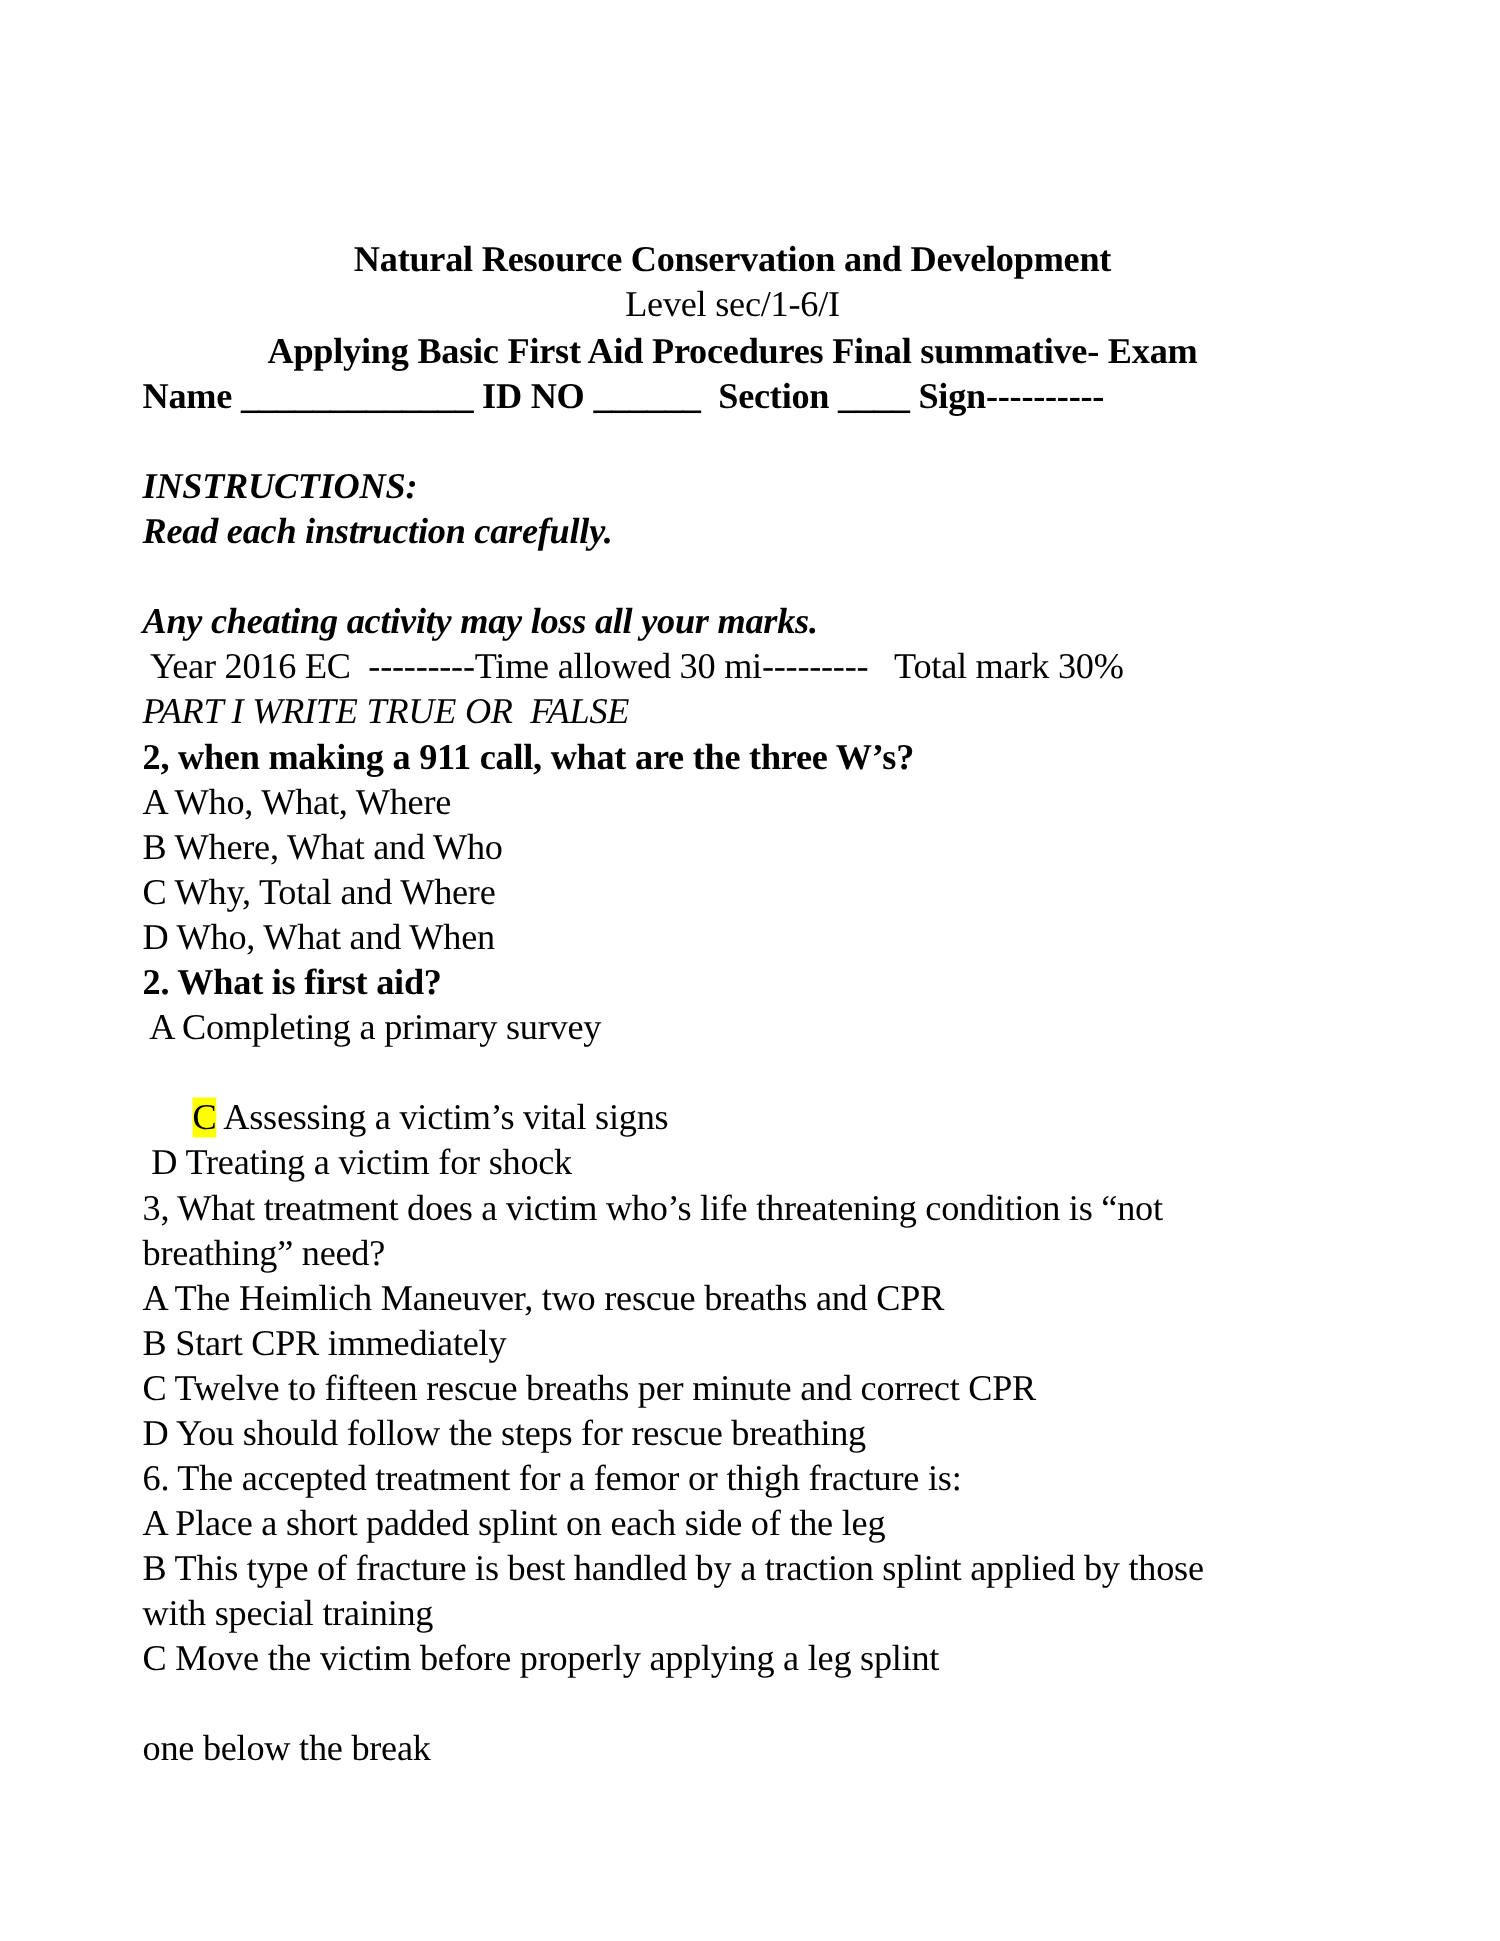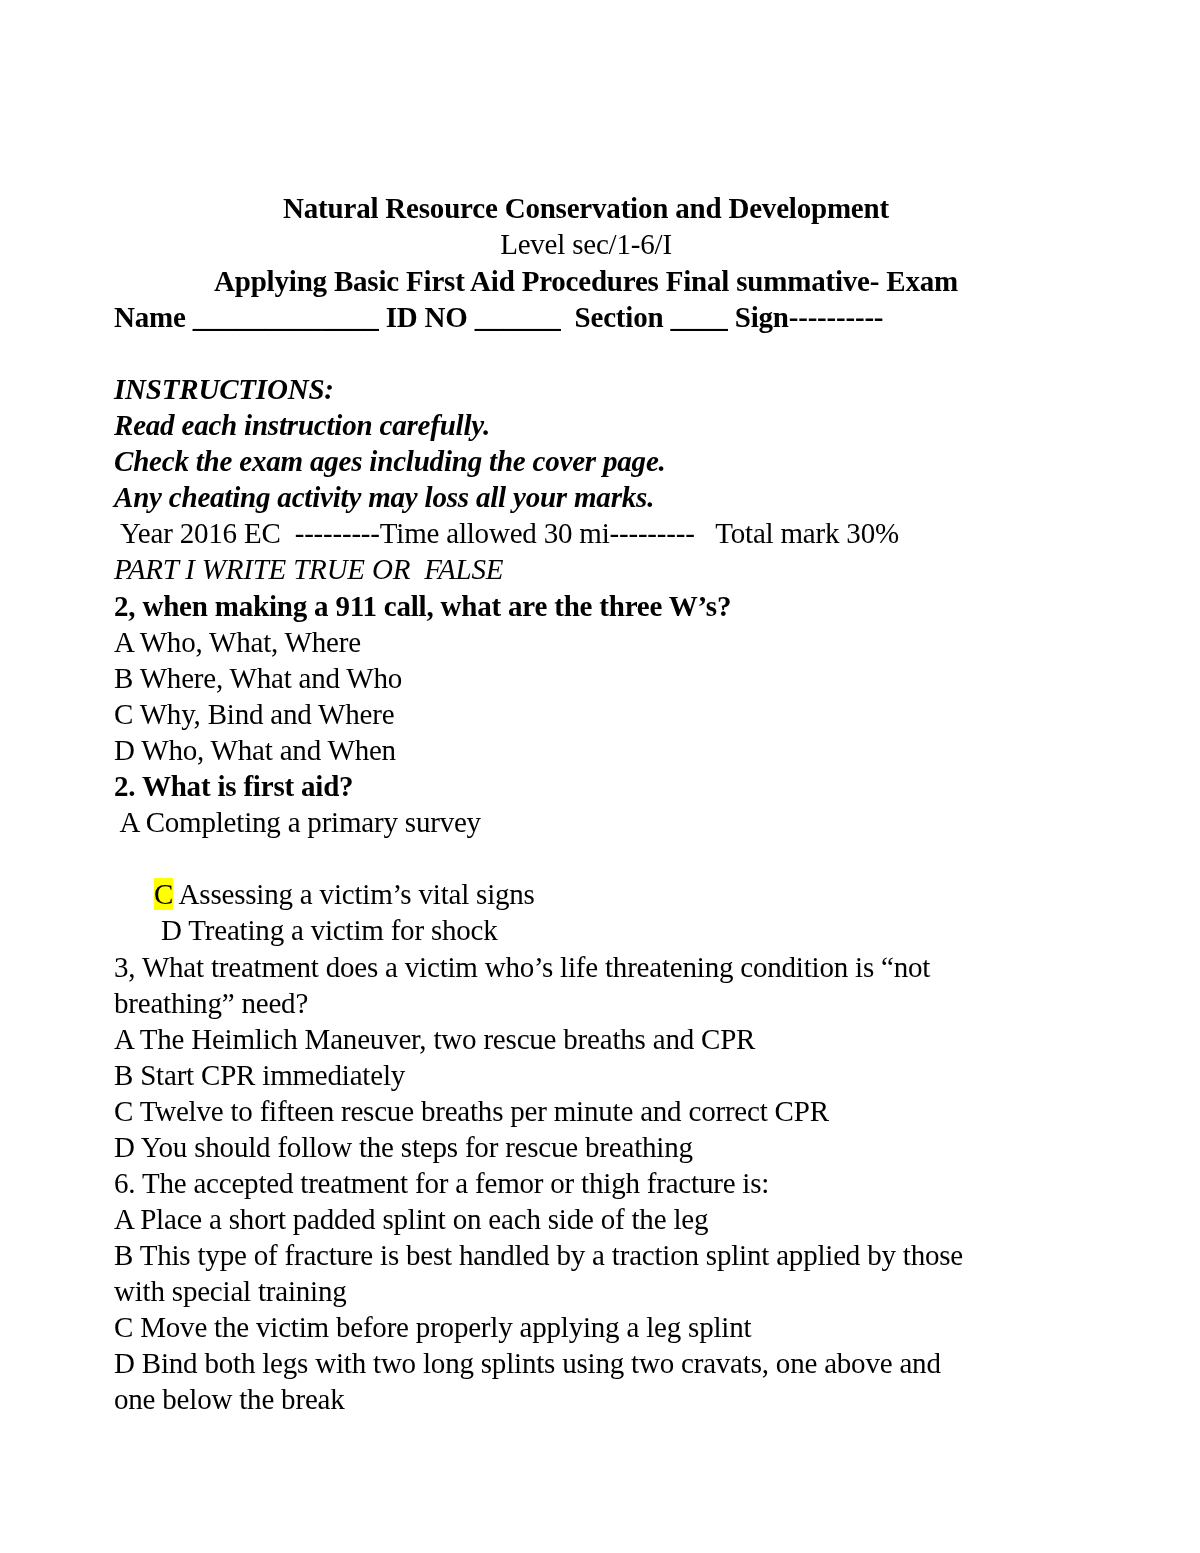--- a/index.html
+++ b/index.html
@@ -44,45 +44,43 @@
 
 <div class="page">
 
   <div class="line center bold" style="top:178px;">Natural Resource Conservation and Development</div>
   <div class="line center" style="top:214px;">Level sec/1-6/I</div>
   <div class="line center bold" style="top:251px;">Applying Basic First Aid Procedures Final summative- Exam</div>
   <div class="line bold" style="top:287px;">Name _____________ ID NO ______  Section ____ Sign----------</div>
 
   <div class="line bold italic" style="top:359px;">INSTRUCTIONS:</div>
   <div class="line bold italic" style="top:395px;">Read each instruction carefully.</div>
-  <div class="line bold italic" style="top:431px;">Check the exam ages including the cover page.</div>
   <div class="line bold italic" style="top:467px;">Any cheating activity may loss all your marks.</div>
   <div class="line" style="top:503px;"> Year 2016 EC  ---------Time allowed 30 mi---------   Total mark 30%</div>
 
   <div class="line" style="top:539px;font-style:italic;">PART I WRITE TRUE OR  FALSE</div>
 
   <div class="line bold" style="top:576px;">2, when making a 911 call, what are the three W’s?</div>
   <div class="line" style="top:612px;">A Who, What, Where</div>
   <div class="line" style="top:648px;">B Where, What and Who</div>
-  <div class="line" style="top:684px;">C Why, Bind and Where</div>
+  <div class="line" style="top:684px;">C Why, Total and Where</div>
   <div class="line" style="top:720px;">D Who, What and When</div>
 
   <div class="line bold" style="top:756px;">2. What is first aid?</div>
   <div class="line" style="top:792px;"> A Completing a primary survey</div>
   <div class="line" style="top:864px;margin-left:40px;"><span class="hl">C</span><span> Assessing a victim’s vital signs</span></div>
-  <div class="line" style="top:900px;margin-left:40px;"> D Treating a victim for shock</div>
+  <div class="line" style="top:900px;"> D Treating a victim for shock</div>
 
   <div class="line" style="top:937px;">3, What treatment does a victim who’s life threatening condition is “not</div>
   <div class="line" style="top:973px;">breathing” need?</div>
   <div class="line" style="top:1009px;">A The Heimlich Maneuver, two rescue breaths and CPR</div>
   <div class="line" style="top:1045px;">B Start CPR immediately</div>
   <div class="line" style="top:1081px;">C Twelve to fifteen rescue breaths per minute and correct CPR</div>
   <div class="line" style="top:1117px;">D You should follow the steps for rescue breathing</div>
 
   <div class="line" style="top:1153px;">6. The accepted treatment for a femor or thigh fracture is:</div>
   <div class="line" style="top:1189px;">A Place a short padded splint on each side of the leg</div>
   <div class="line" style="top:1225px;text-align:center;">B This type of fracture is best handled by a traction splint applied by those</div>
   <div class="line" style="top:1261px;">with special training</div>
   <div class="line" style="top:1297px;">C Move the victim before properly applying a leg splint</div>
-  <div class="line" style="top:1333px;">D Bind both legs with two long splints using two cravats, one above and</div>
   <div class="line" style="top:1369px;">one below the break</div>
 
 </div>
 
 </body></html>

